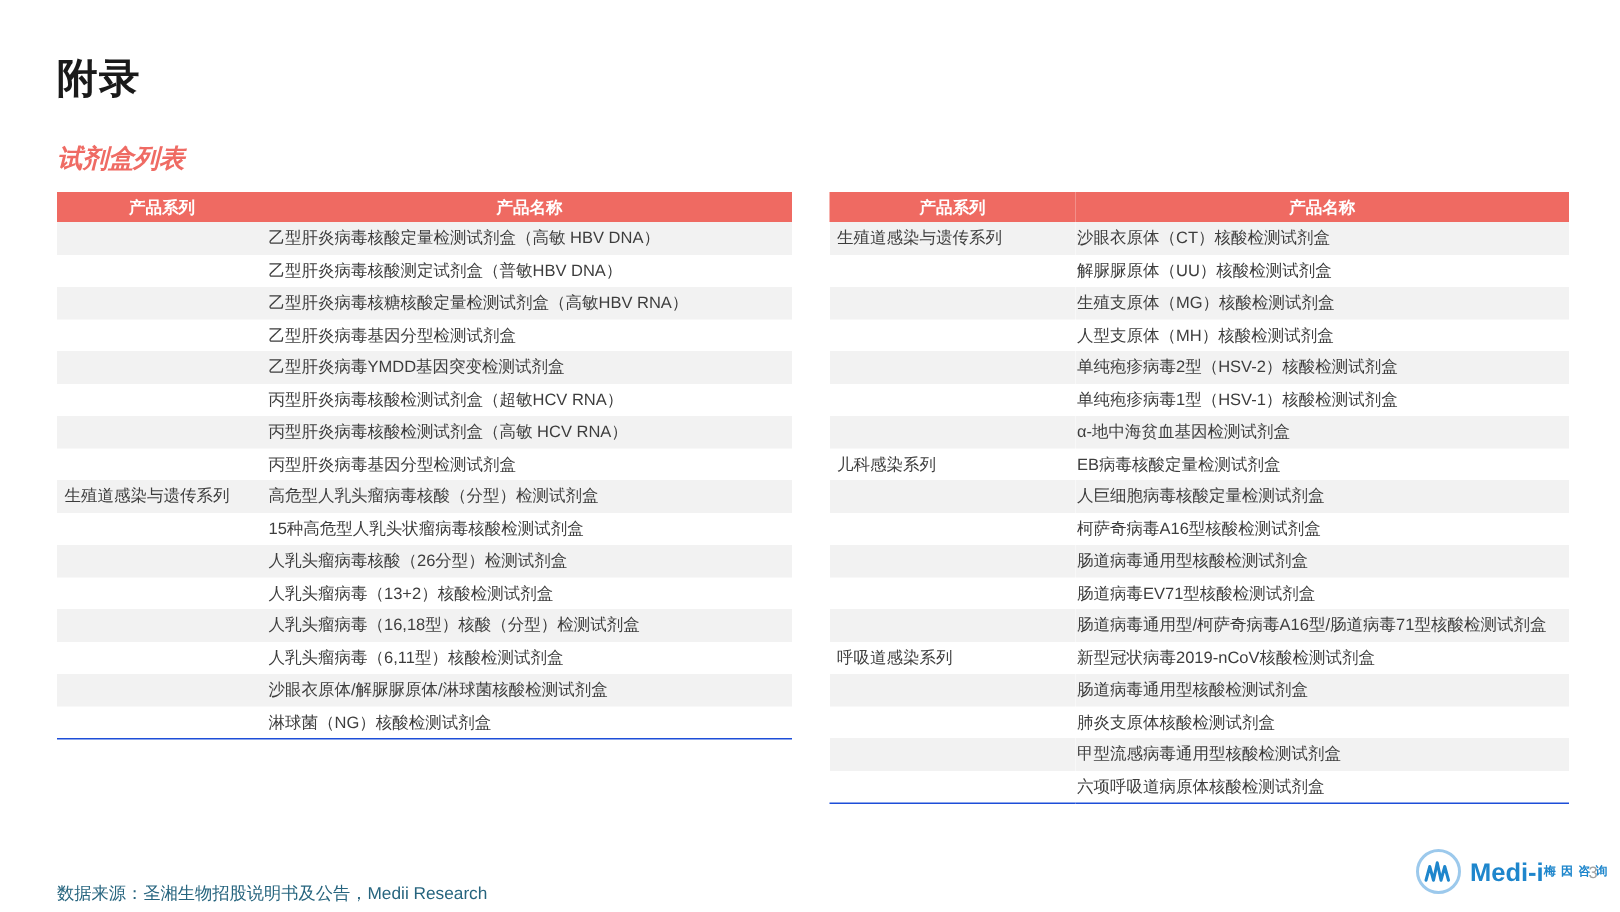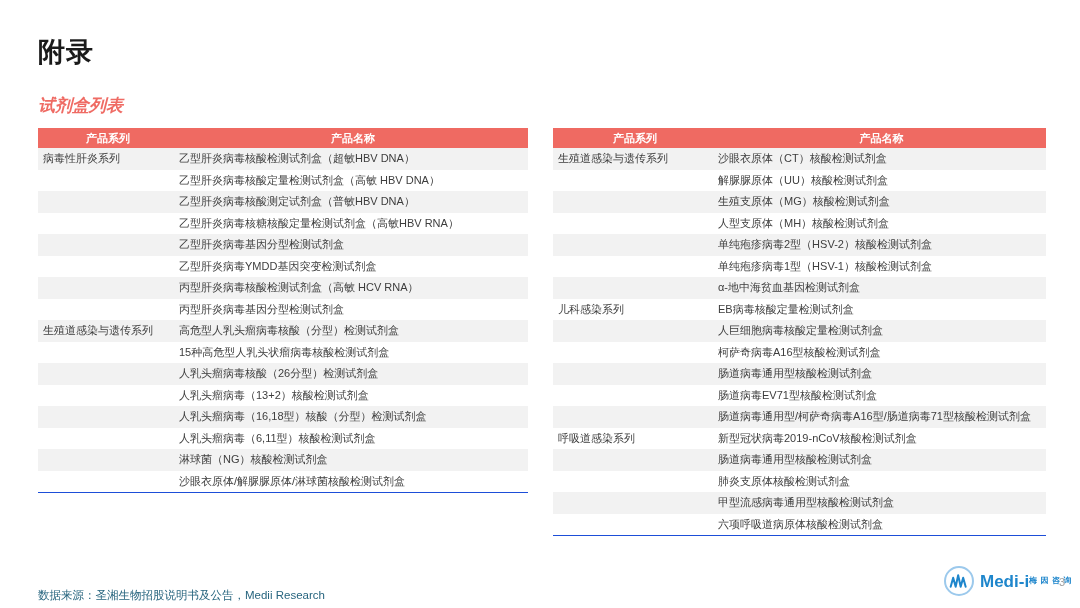--- a/index.html
+++ b/index.html
@@ -130,42 +130,42 @@
 
   <table class="kit-table left">
     <thead>
       <tr>
         <th class="col-series">产品系列</th>
         <th class="col-product">产品名称</th>
       </tr>
     </thead>
     <tbody>
         <tr>
-          <td class="col-series">病毒性肝炎系列</td>
-          <td class="col-product">乙型肝炎病毒核酸检测试剂盒（超敏HBV DNA）</td>
-        </tr>
-        <tr>
           <td class="col-series"></td>
           <td class="col-product">乙型肝炎病毒核酸定量检测试剂盒（高敏 HBV DNA）</td>
         </tr>
         <tr>
           <td class="col-series"></td>
           <td class="col-product">乙型肝炎病毒核酸测定试剂盒（普敏HBV DNA）</td>
         </tr>
         <tr>
           <td class="col-series"></td>
           <td class="col-product">乙型肝炎病毒核糖核酸定量检测试剂盒（高敏HBV RNA）</td>
         </tr>
         <tr>
           <td class="col-series"></td>
           <td class="col-product">乙型肝炎病毒基因分型检测试剂盒</td>
         </tr>
         <tr>
           <td class="col-series"></td>
           <td class="col-product">乙型肝炎病毒YMDD基因突变检测试剂盒</td>
+        </tr>
+        <tr>
+          <td class="col-series"></td>
+          <td class="col-product">丙型肝炎病毒核酸检测试剂盒（超敏HCV RNA）</td>
         </tr>
         <tr>
           <td class="col-series"></td>
           <td class="col-product">丙型肝炎病毒核酸检测试剂盒（高敏 HCV RNA）</td>
         </tr>
         <tr>
           <td class="col-series"></td>
           <td class="col-product">丙型肝炎病毒基因分型检测试剂盒</td>
         </tr>
         <tr>
@@ -187,25 +187,25 @@
         <tr>
           <td class="col-series"></td>
           <td class="col-product">人乳头瘤病毒（16,18型）核酸（分型）检测试剂盒</td>
         </tr>
         <tr>
           <td class="col-series"></td>
           <td class="col-product">人乳头瘤病毒（6,11型）核酸检测试剂盒</td>
         </tr>
         <tr>
           <td class="col-series"></td>
+          <td class="col-product">沙眼衣原体/解脲脲原体/淋球菌核酸检测试剂盒</td>
+        </tr>
+        <tr>
+          <td class="col-series"></td>
           <td class="col-product">淋球菌（NG）核酸检测试剂盒</td>
-        </tr>
-        <tr>
-          <td class="col-series"></td>
-          <td class="col-product">沙眼衣原体/解脲脲原体/淋球菌核酸检测试剂盒</td>
         </tr>
       </tbody>
   </table>
 
   <table class="kit-table right">
     <thead>
       <tr>
         <th class="col-series">产品系列</th>
         <th class="col-product">产品名称</th>
       </tr>

